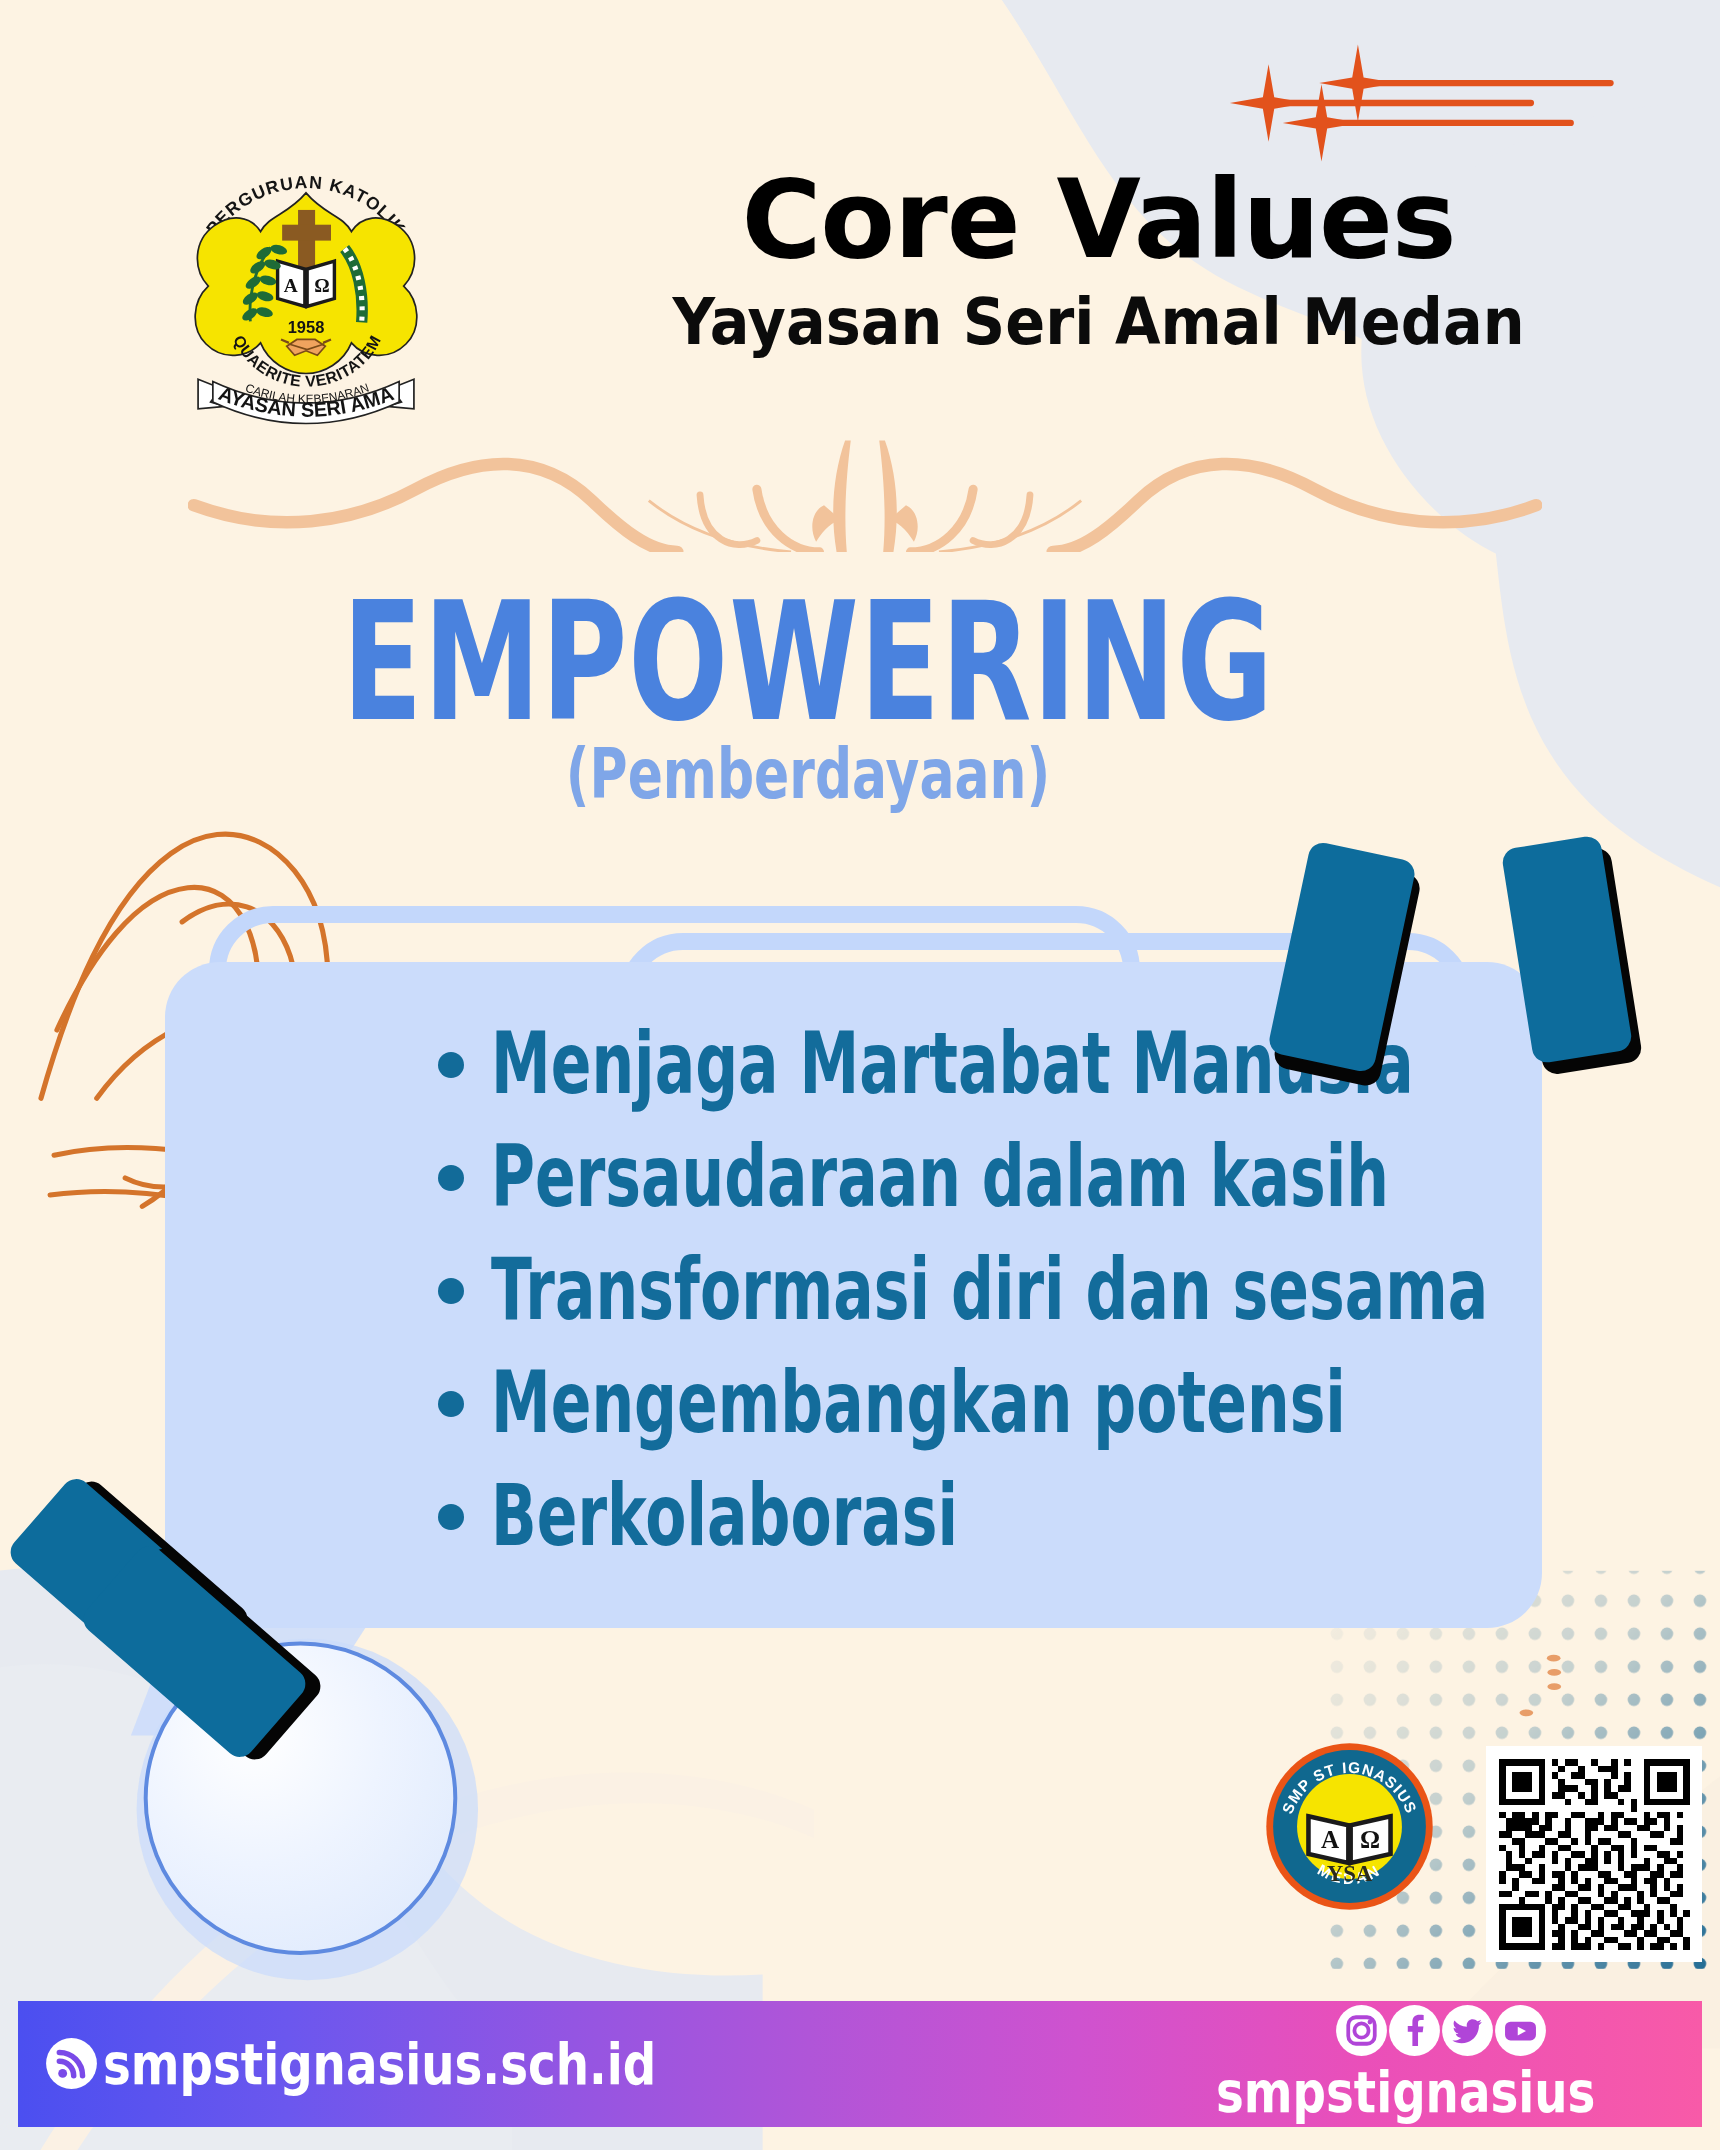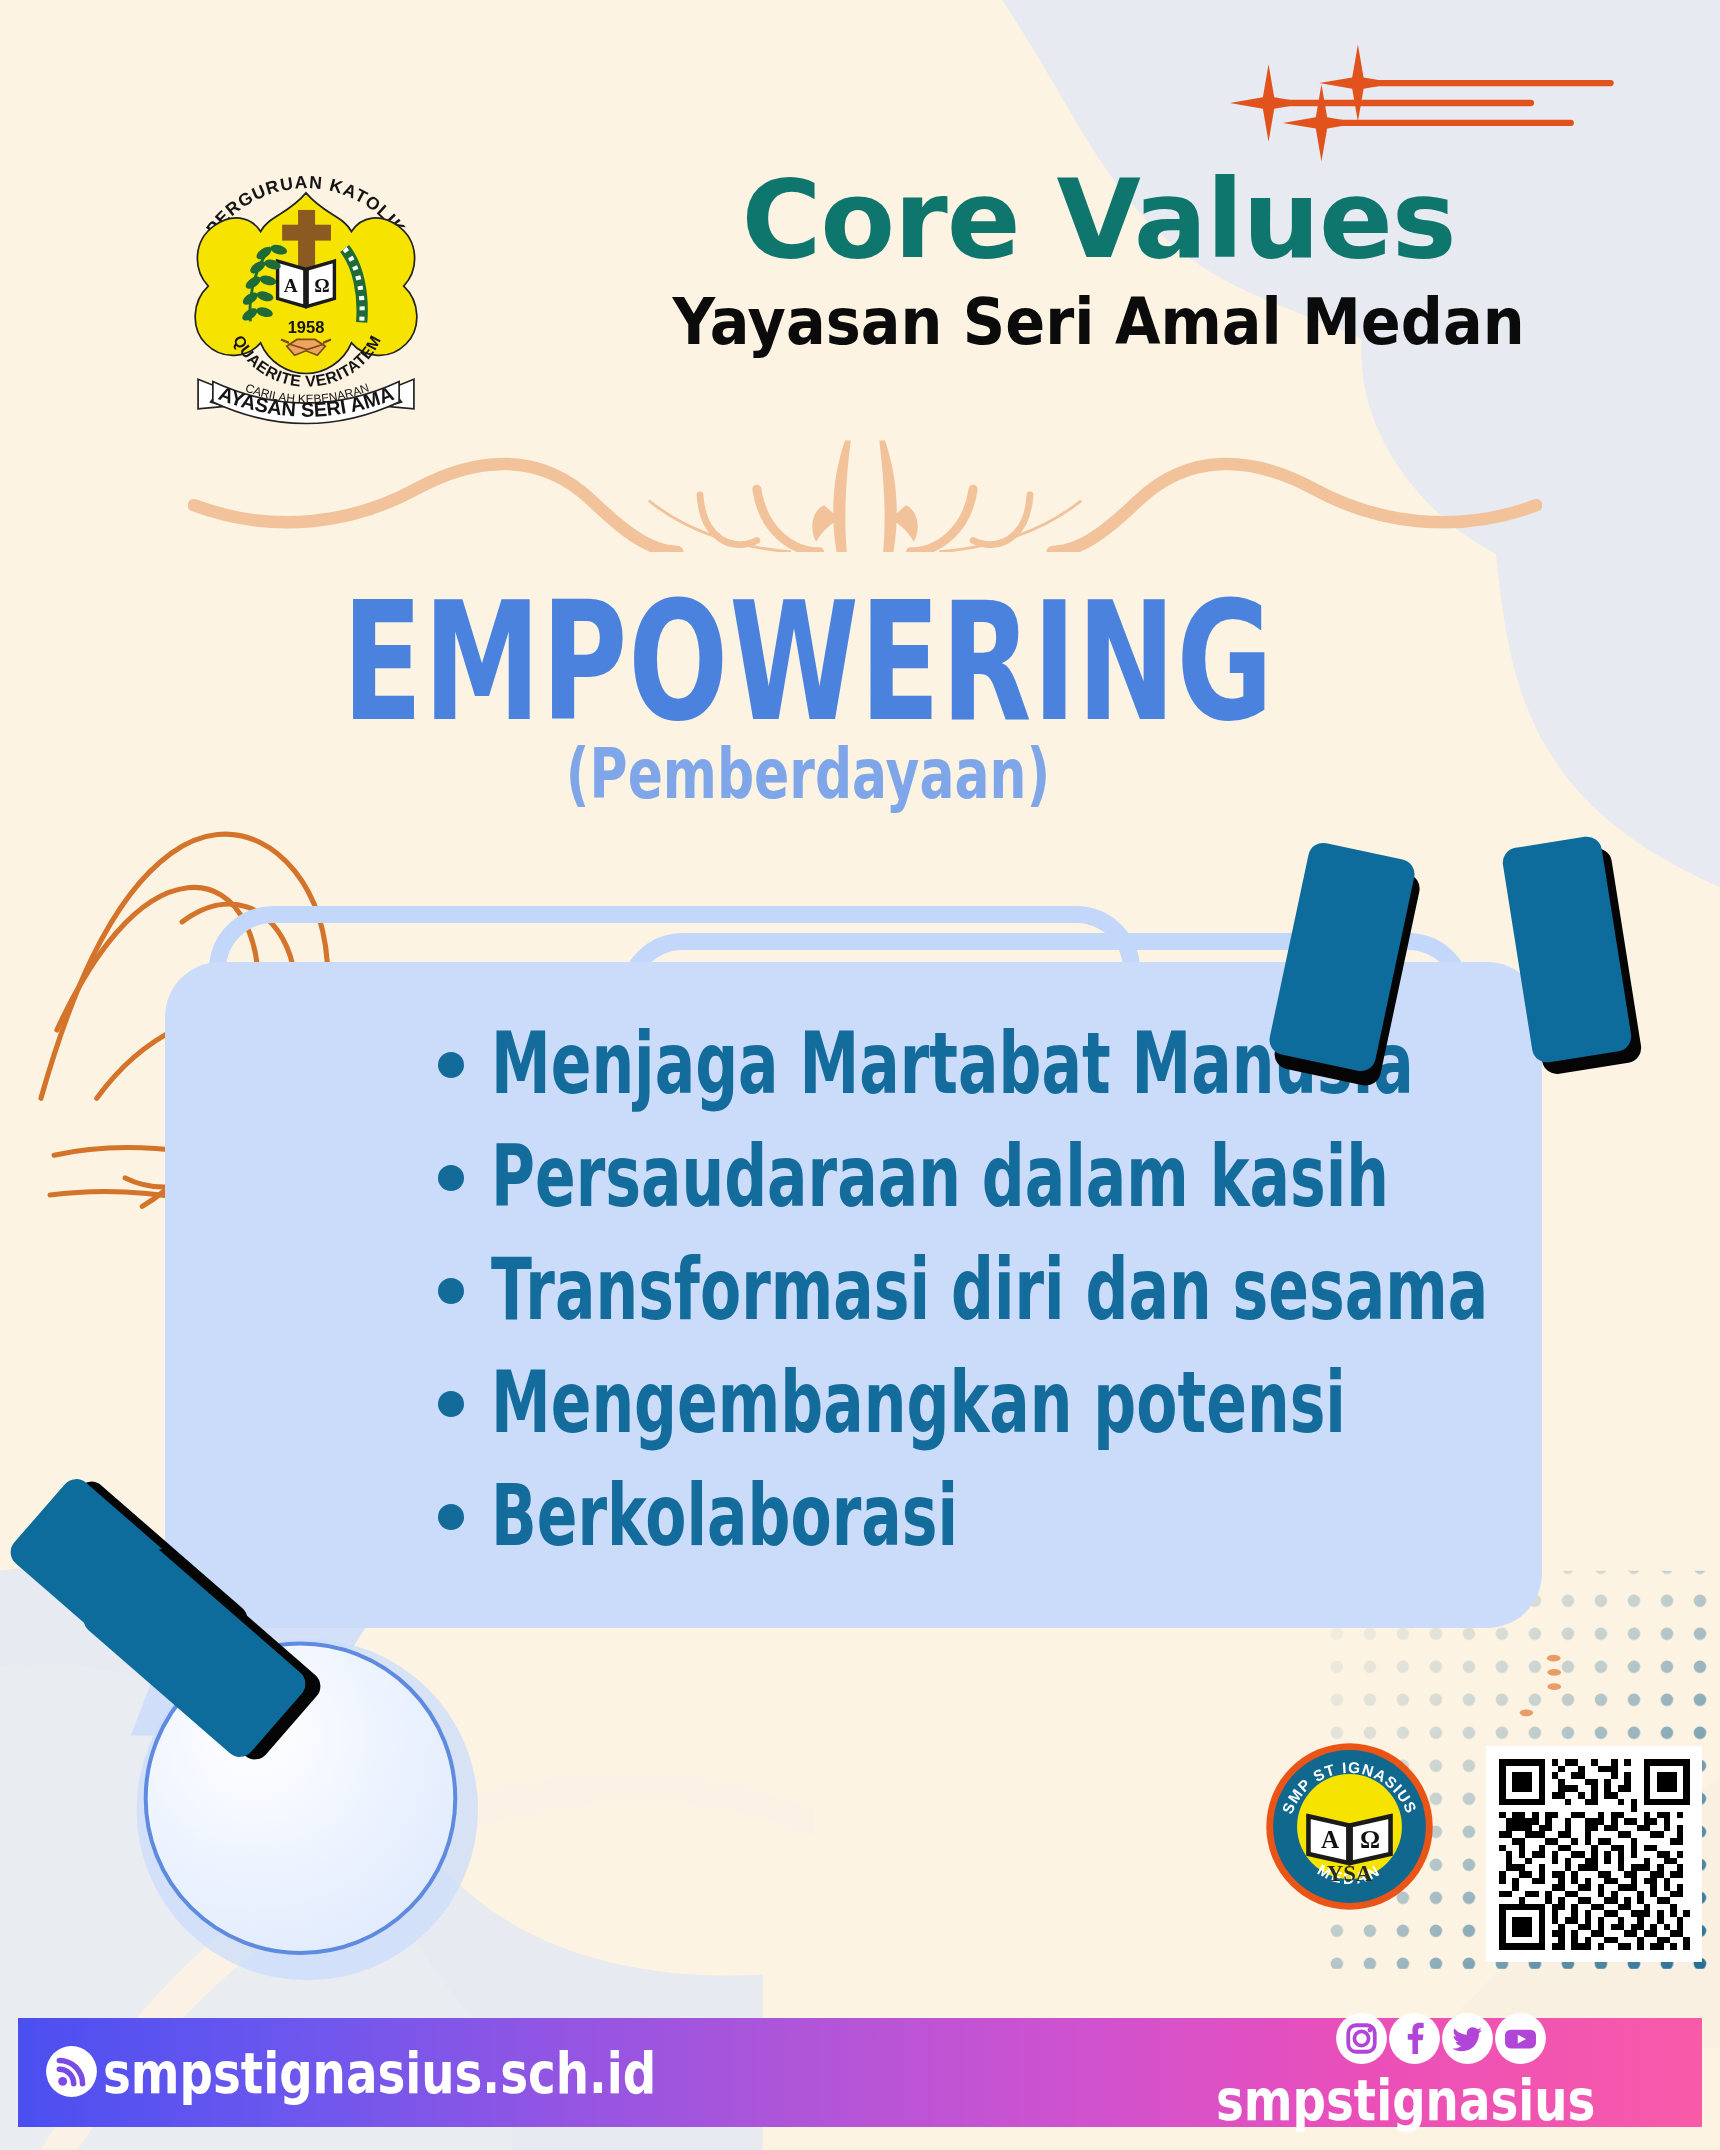--- a/index.html
+++ b/index.html
@@ -24,21 +24,21 @@
 
   .title-block {
     position:absolute; left:558px; top:165px; width:1081px;
     text-align:center;
   }
   .title-main {
     font-family:"DejaVu Sans", sans-serif;
     font-weight:bold;
     font-size:109px;
     line-height:1.0;
-    color:#0f766e;
+    color:#000000;
     letter-spacing:-1.1px;
   }
   .title-sub {
     font-family:"DejaVu Sans", sans-serif;
     font-weight:bold;
     font-size:64px;
     line-height:1.5;
     color:#0b0b0b;
     letter-spacing:0px;
     transform:scaleX(0.92);
@@ -151,21 +151,21 @@
   .qr {
     position:absolute; left:1486px; top:1746px;
     width:216px; height:216px;
     background:#ffffff; padding:12.5px;
   }
   .qr svg { display:block; width:100%; height:100%; }
 
   
   .footer {
     position:absolute; left:18px; bottom:24px;
-    width:1684px; height:109px;
+    width:1684px; height:126px;
     background:linear-gradient(90deg,#4b4ff0 0%,#6b57ee 16%,#9455e2 33%,#b055d8 47%,#cf52cf 63%,#ea4fb9 80%,#f85aa8 100%);
     display:flex; align-items:center;
   }
   .footer-left { display:flex; align-items:center; padding-left:27px; }
   .footer-right { display:flex; align-items:center; margin-left:auto; padding-right:23px;flex-direction:column; }
   .f-text {
     font-family:"DejaVu Sans", sans-serif;
     font-weight:bold;
     font-size:57px;
     color:#ffffff;

